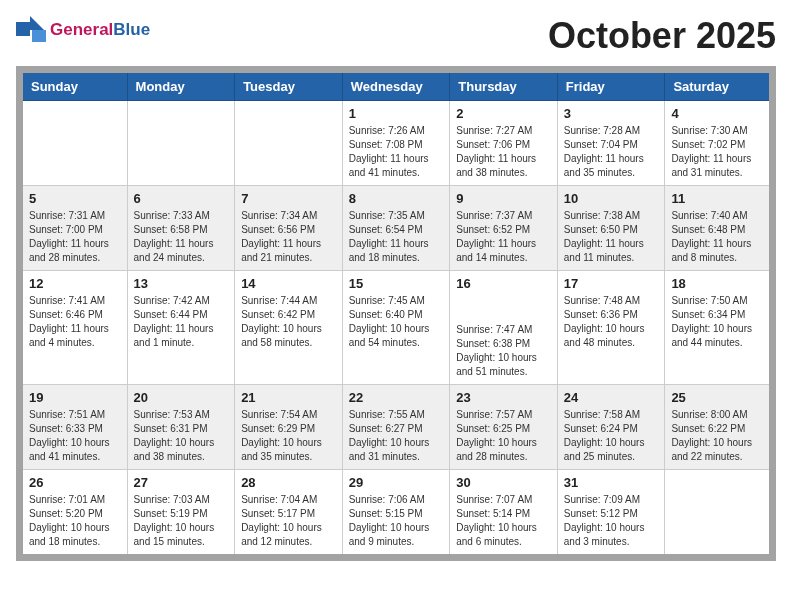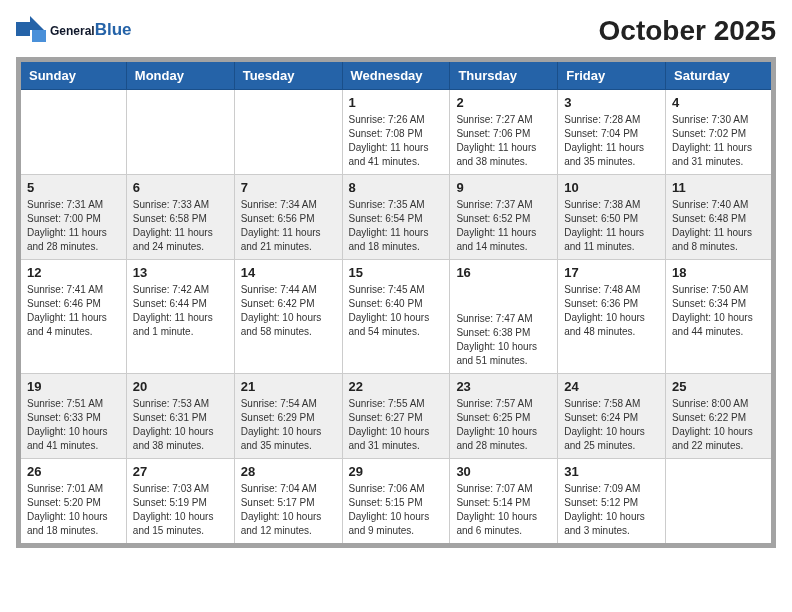--- a/index.html
+++ b/index.html
@@ -23,34 +23,34 @@
     }
     .logo-row {
       display: flex;
       align-items: center;
       gap: 2px;
     }
     .title-section {
       text-align: right;
     }
     .month-title {
-      font-size: 28px;
+      font-size: 36px;
       font-weight: bold;
       color: #222;
       line-height: 1.1;
       text-align: right;
     }
     .location {
       font-size: 16px;
       color: #444;
     }
     .calendar {
       width: 100%;
       border-collapse: collapse;
-      border: 5px solid #a3a3a3;
+      border: 7px solid #a3a3a3;
     }
     .calendar th {
       background-color: #2563a8;
       color: #fff;
       text-align: left;
       padding: 6px 8px;
       font-size: 13px;
       font-weight: bold;
       border: 1px solid #1a4f8a;
     }
@@ -93,21 +93,21 @@
 
 <div class="header">
   <div class="logo">
     <div class="logo-row">
       <svg width="32" height="28" viewBox="0 0 32 28">
         <rect x="0" y="6" width="14" height="14" fill="#2563a8"></rect>
         <polygon points="14,0 28,14 14,14" fill="#2563a8"></polygon>
         <rect x="16" y="14" width="14" height="12" fill="#4a90d9"></rect>
       </svg>
       <div>
-        <span style="font-size:12px;font-weight:bold;color:#0f172a;">General</span><span style="font-size:17px;font-weight:bold;color:#2563a8;">Blue</span>
+        <span style="font-size:17px;font-weight:bold;color:#be185d;">General</span><span style="font-size:17px;font-weight:bold;color:#2563a8;">Blue</span>
       </div>
     </div>
   </div>
   <div class="title-section">
     <div class="month-title">October 2025</div>
   </div>
 </div>
 
 <table class="calendar">
   <thead>

